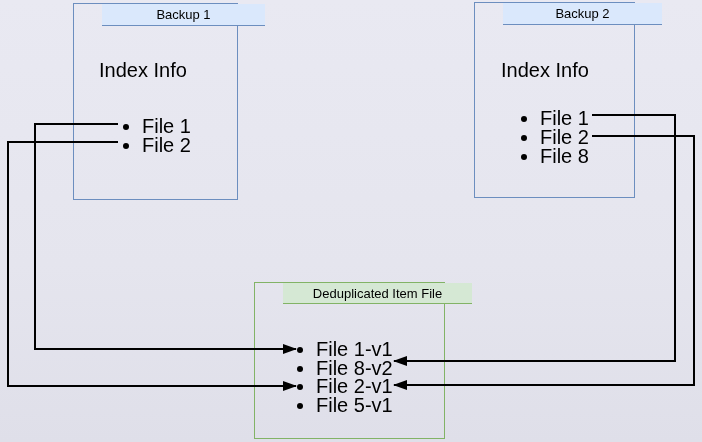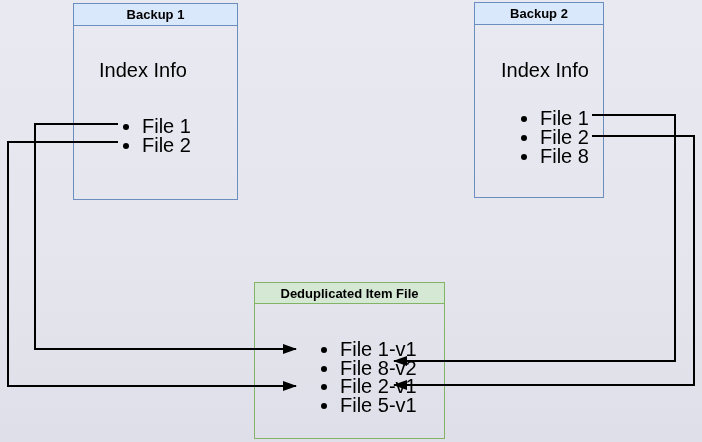--- a/index.html
+++ b/index.html
@@ -17,26 +17,27 @@
     position: absolute;
     box-sizing: border-box;
     background: transparent;
   }
   .box.blue  { border: 1.5px solid #6c8ebf; }
   .box.green { border: 1.5px solid #82b366; }
   .box-header {
     box-sizing: border-box;
     width: 100%;
     text-align: center;
-    font-weight: bold;
+    font-weight: normal;
     font-size: 13px;
     color: #000;
     display: flex;
     align-items: center;
     justify-content: center;
+    margin-left: 28px;
   }
   .blue .box-header {
     height: 22px;
     background: #dae8fc;
     border-bottom: 1.5px solid #6c8ebf;
   }
   .green .box-header {
     height: 21px;
     background: #d5e8d4;
     border-bottom: 1.5px solid #82b366;
@@ -50,31 +51,31 @@
   ul.file-list {
     position: absolute;
     margin: 0;
     padding: 0 0 0 17px;
     list-style: disc outside;
     font-size: 20px;
     color: #000;
   }
   ul.file-list li { white-space: nowrap; }
   #backup1 { left: 73px;  top: 3px;   width: 165px; height: 197px; }
-  #backup2 { left: 474px; top: 2px;   width: 130px; height: 196px; }
+  #backup2 { left: 474px; top: 2px;   width: 161px; height: 196px; }
   #dedup   { left: 254px; top: 282px; width: 191px; height: 157px; }
 
   #backup1 .section-label { left: 25px; top: 55px; }
   #backup2 .section-label { left: 26px; top: 56px; }
 
   #backup1 ul.file-list { left: 51px; top: 113px; }
   #backup1 ul.file-list li { line-height: 18.5px; }
   #backup2 ul.file-list { left: 48px; top: 106px; }
   #backup2 ul.file-list li { line-height: 19px; }
-  #dedup   ul.file-list { left: 68px; top: 57px; }
+  #dedup   ul.file-list { left: 44px; top: 57px; }
   #dedup   ul.file-list li { line-height: 18.7px; }
 
   svg.connectors {
     position: absolute;
     left: 0; top: 0;
     width: 702px; height: 442px;
     pointer-events: none;
     z-index: 5;
   }
   svg.connectors polyline {

